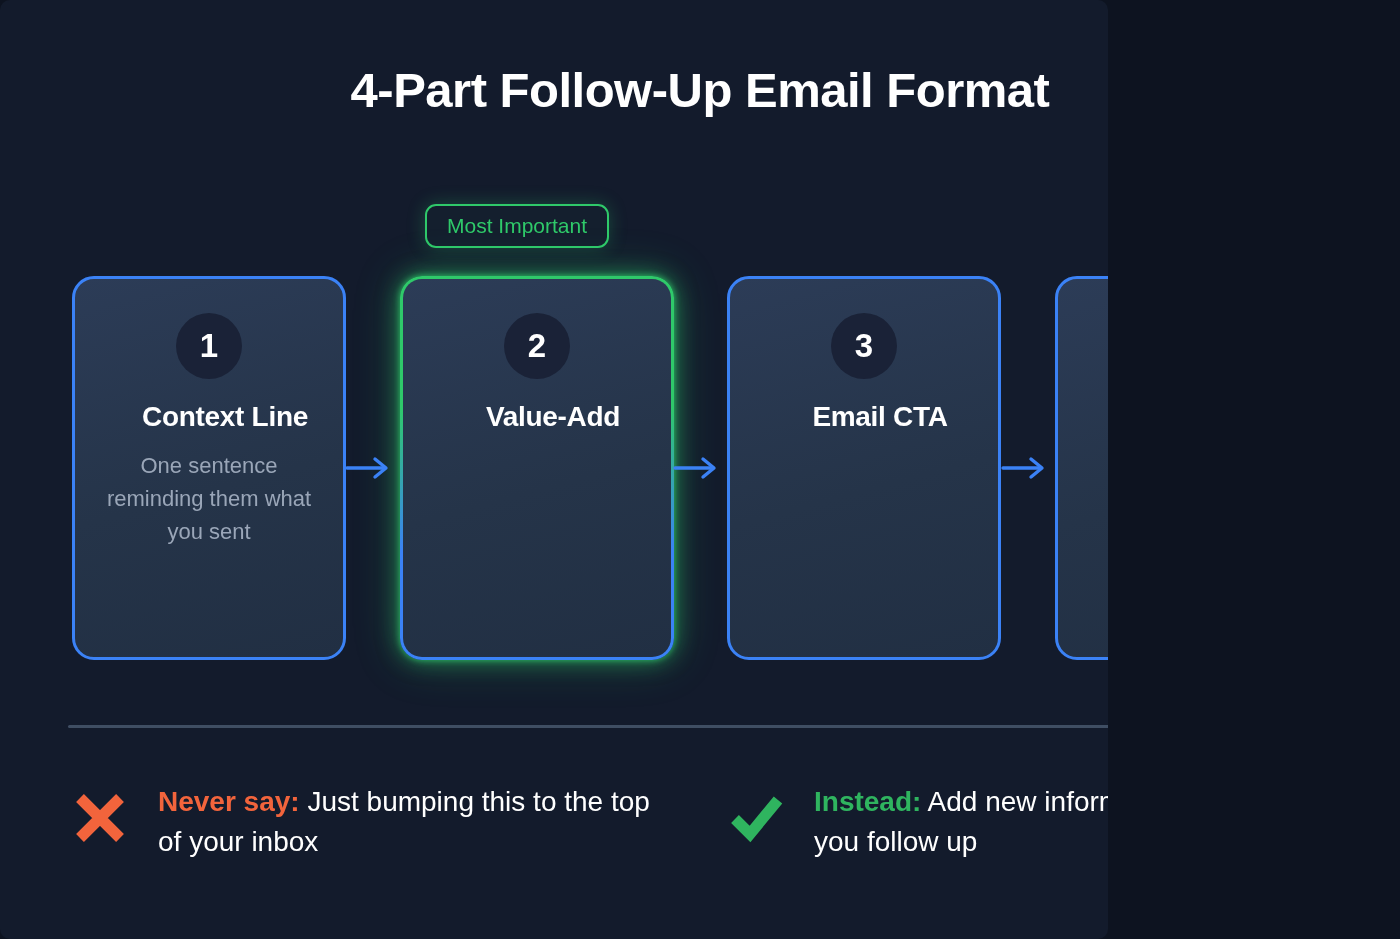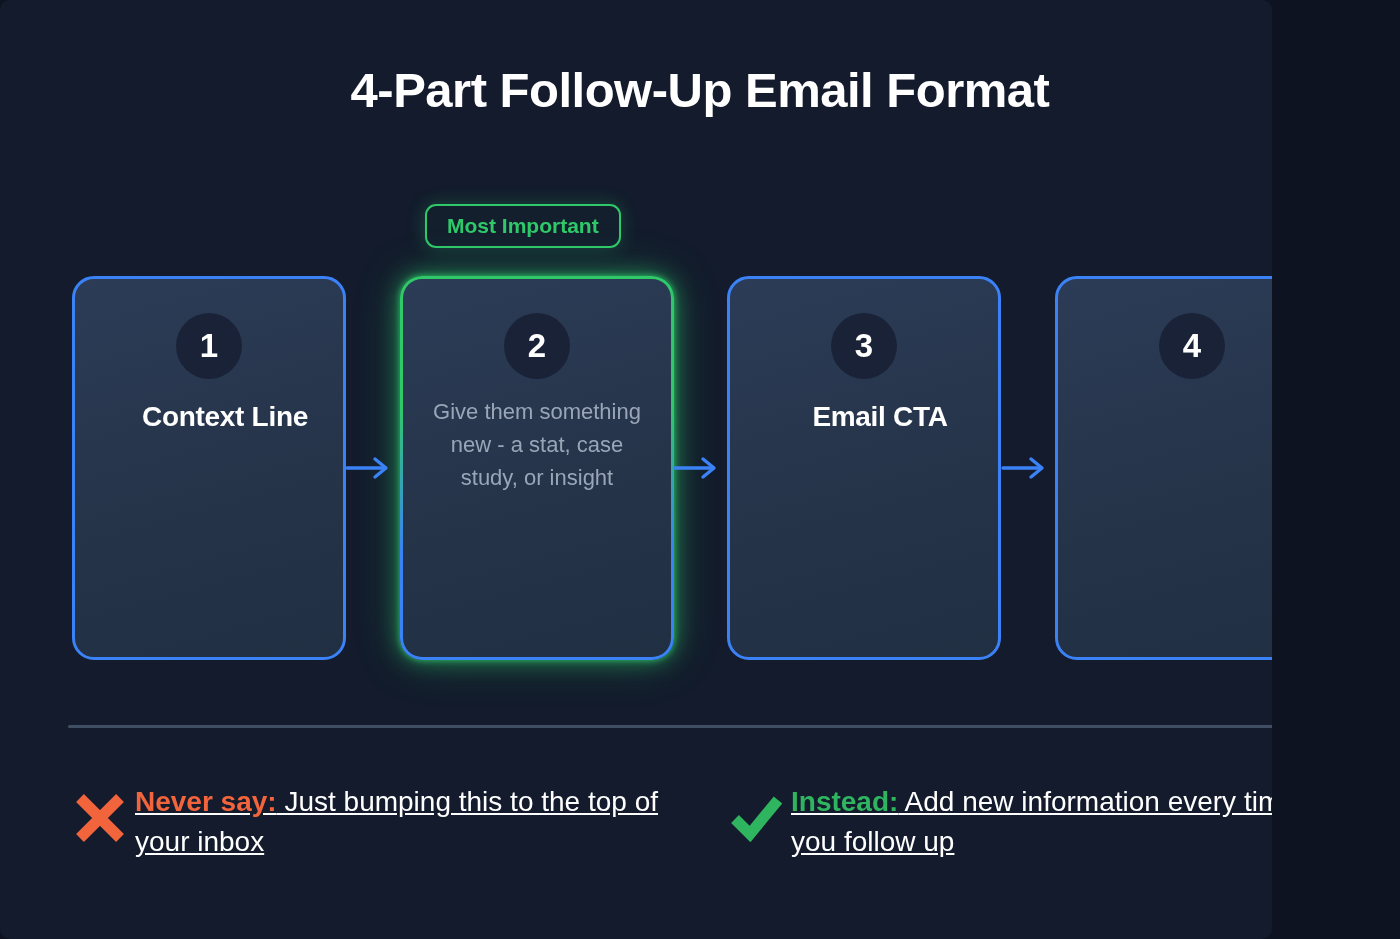--- a/index.html
+++ b/index.html
@@ -9,21 +9,21 @@
   }
   body {
     width: 1400px;
     height: 939px;
     overflow: hidden;
     font-family: "Liberation Sans", sans-serif;
   }
 
   #infographic {
     position: relative;
-    width: 1272px;
+    width: 1108px;
     height: 939px;
     background: #131b2c;
     background-image:
       radial-gradient(ellipse 900px 500px at 50% 38%, #16203400 0%, #10182600 100%);
     border-radius: 10px;
     box-sizing: border-box;
     overflow: hidden;
   }
 
   
@@ -49,21 +49,21 @@
     box-sizing: border-box;
     padding: 0 20px;
     display: flex;
     align-items: center;
     justify-content: center;
     border: 2px solid #2fc96a;
     border-radius: 11px;
     background: #16233099;
     color: #2fc96a;
     font-size: 21px;
-    font-weight: bold;
+    font-weight: normal;
     box-shadow: 0 0 18px rgba(47,201,106,0.28);
   }
 
   
   #cards {
     position: absolute;
     top: 276px;
     left: 0;
     width: 1400px;
     height: 384px;
@@ -170,25 +170,24 @@
   .foot-item.left  { left: 72px;  width: 600px; }
   .foot-item.right { left: 728px; width: 620px; }
 
   .foot-icon {
     width: 56px;
     height: 60px;
     flex: 0 0 56px;
     margin-top: 6px;
   }
   .foot-text {
-    margin-left: 7px;
+    margin-left: 30px;
     color: #ffffff;
     font-size: 28px;
     line-height: 40px;
-    text-decoration: underline;
   }
   .lead-bad  { color: #f2643c; font-weight: bold; }
   .lead-good { color: #2fb45f; font-weight: bold; }
 </style>
 </head>
 <body>
 
 <div id="infographic">
 
   <div id="title">4-Part Follow-Up Email Format</div>
@@ -197,27 +196,28 @@
     <span>Most Important</span>
   </div>
 
   <div id="cards">
 
     <div class="card pos1">
       <div class="num-circle">
         <span>1</span>
       </div>
       <div class="card-title">Context Line</div>
+      <div class="card-desc">One sentence reminding them what you sent</div>
     </div>
 
     <div class="card pos2 highlight">
       <div class="num-circle">
         <span>2</span>
       </div>
-      <div class="card-desc">Give them something new - a stat, case study, or insight</div>
+      <div class="card-title">Value-Add</div>
     </div>
 
     <div class="card pos3">
       <div class="num-circle">
         <span>3</span>
       </div>
       <div class="card-title">Email CTA</div>
     </div>
 
     <div class="card pos4">

